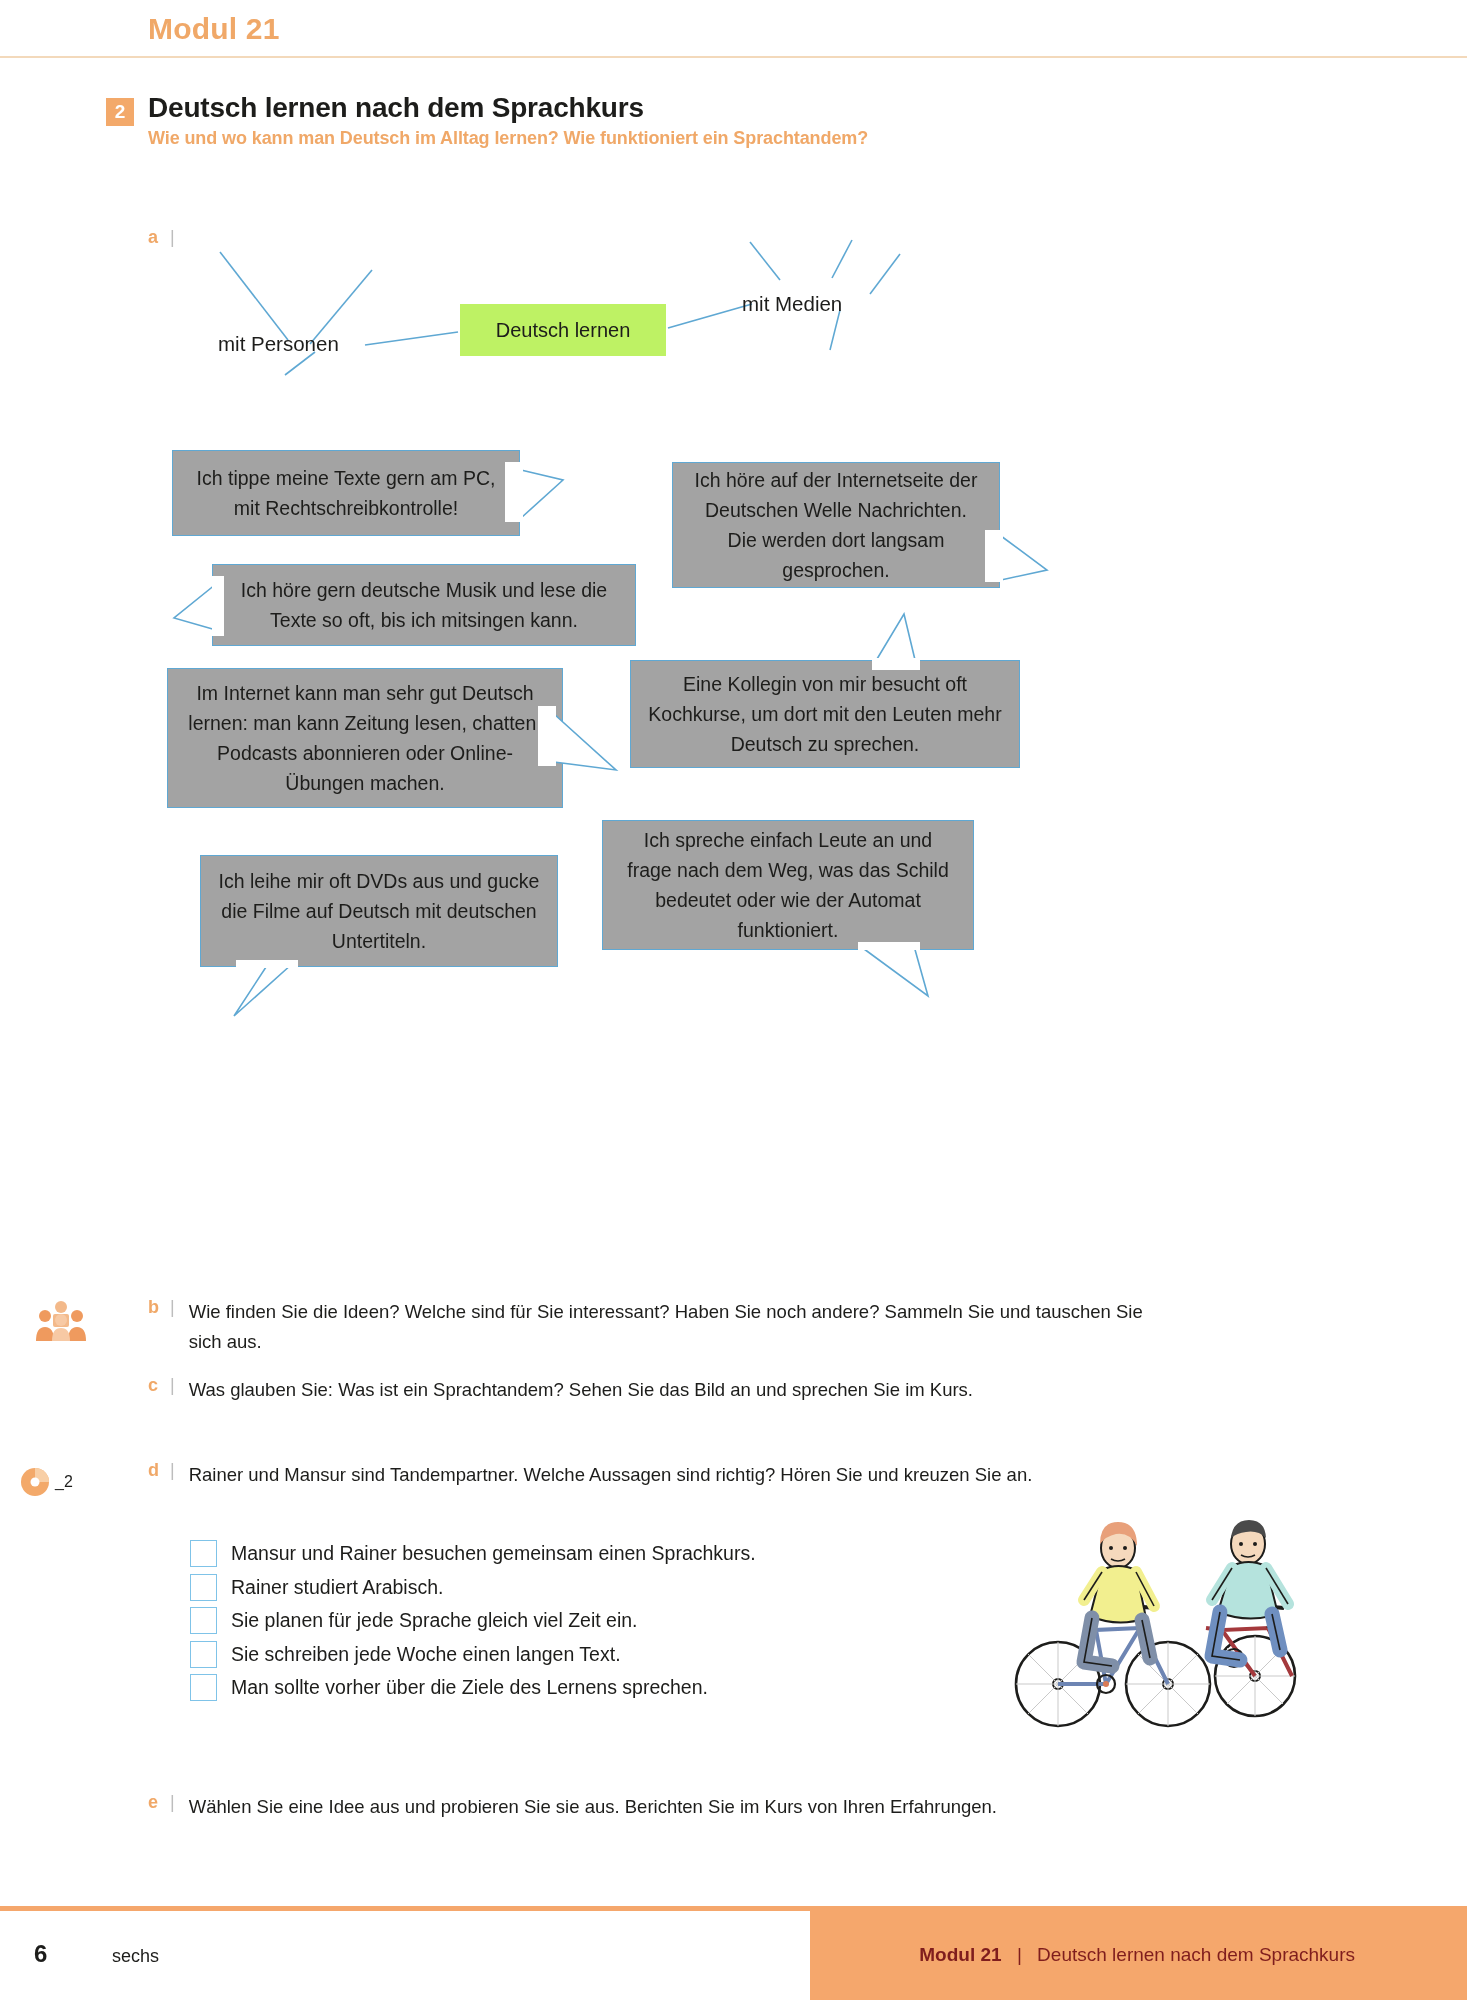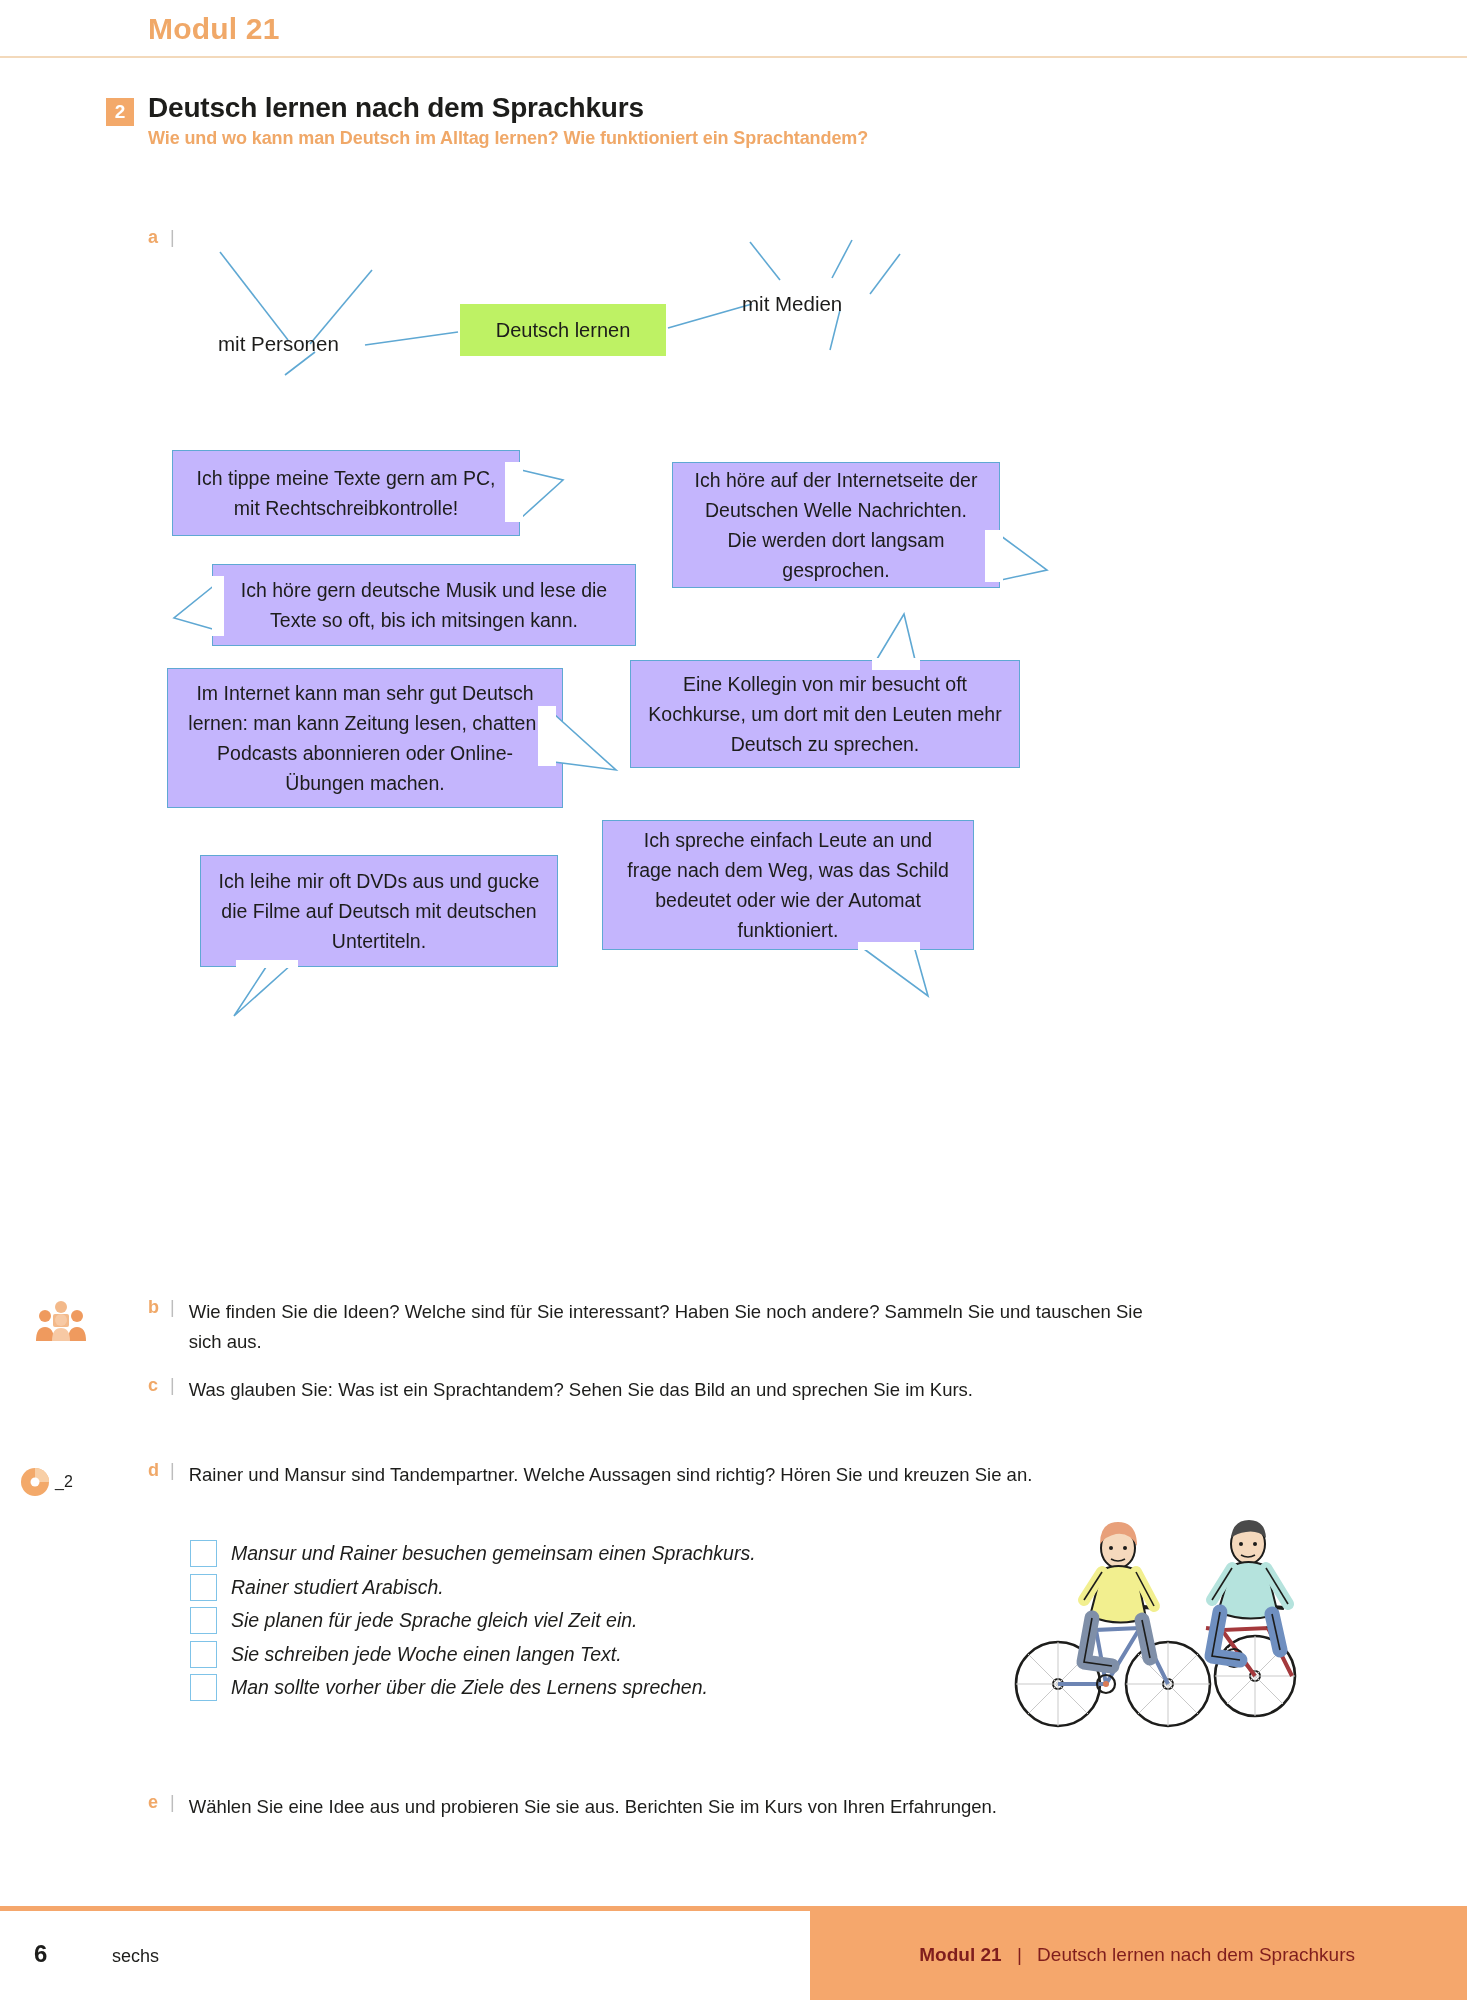--- a/index.html
+++ b/index.html
@@ -64,31 +64,31 @@
     position:absolute; left:320px; top:72px;
     width:206px; height:52px; background:#bef264;
     display:flex; align-items:center; justify-content:center;
     font-size:20px; color:#1d1d1b;
   }
 
   
   .bubble {
     position:absolute;
     border:1.6px solid #5fa8d3;
-    background:#c4b5fd;
+    background:#a3a3a3;
     display:flex; align-items:center; justify-content:center;
     text-align:center;
     font-size:19.5px; line-height:30px; color:#1d1d1b;
     padding:10px 16px;
   }
   .bubble-tail { position:absolute; }
 
   
   #checklist { position:absolute; left:190px; top:1540px; }
-  .check-item { display:flex; align-items:center; margin-bottom:6.5px;font-style:italic; }
+  .check-item { display:flex; align-items:center; margin-bottom:6.5px; }
   .check-box {
     width:27px; height:27px; border:1.6px solid #7fc3e8; background:#fff;
     flex:0 0 auto; margin-right:14px;
   }
   .check-label { font-size:19.5px; color:#1d1d1b; line-height:27px; }
 
   
   #group-icon { position:absolute; left:34px; top:1300px; width:54px; height:42px; }
   #audio-icon-wrap { position:absolute; left:18px; top:1465px; display:flex; align-items:center; }
   #audio-track-no { font-size:16px; color:#1d1d1b; margin-left:3px; }

